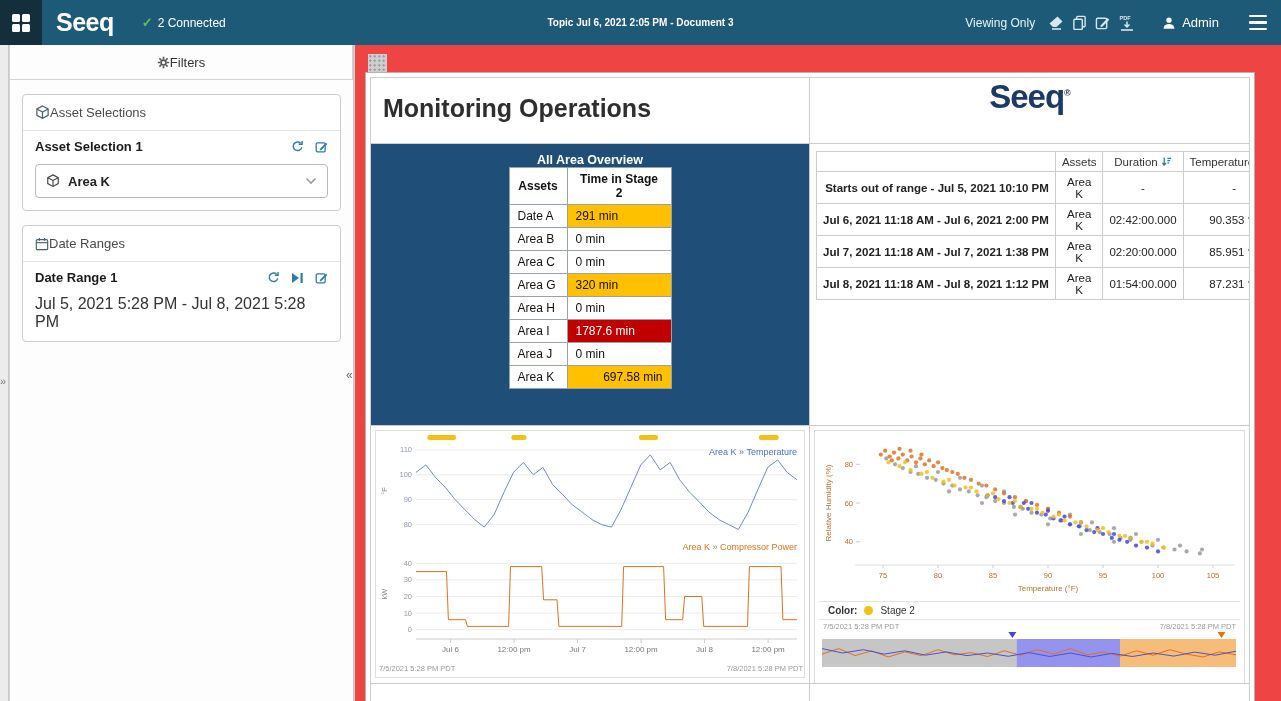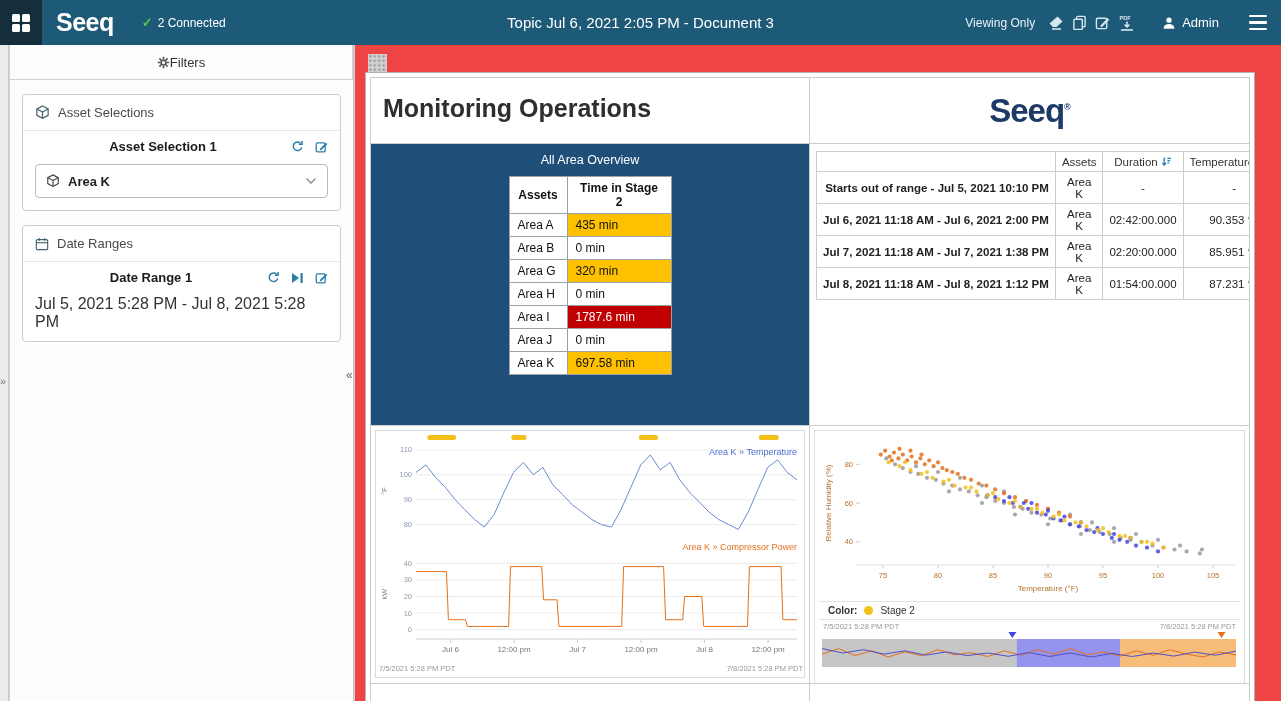--- a/index.html
+++ b/index.html
@@ -6,66 +6,66 @@
   html,body { width:1281px; height:701px; overflow:hidden; font-family:"Liberation Sans",sans-serif; background:#d2d2d2; }
 
   
   .topbar { position:absolute; top:0; left:0; width:1281px; height:45px; background:#1d5a77; display:flex; align-items:center; z-index:50; }
   .app-grid { width:42px; height:45px; background:#152e3b; display:flex; align-items:center; justify-content:center; cursor:pointer; flex:0 0 auto; }
   .grid-icon { display:grid; grid-template-columns:8px 8px; grid-template-rows:8px 8px; gap:2px; }
   .grid-icon span { background:#fff; border-radius:1.5px; }
   .tb-logo { color:#fff; font-size:25px; font-weight:bold; letter-spacing:-0.5px; margin-left:14px; cursor:pointer; }
   .tb-conn { display:flex; align-items:center; gap:5px; margin-left:28px; color:#fff; font-size:12px; cursor:pointer; }
   .tb-conn .check { color:#63c04f; font-weight:bold; font-size:13px; }
-  .tb-title { position:absolute; left:50%; transform:translateX(-50%); color:#fff; font-size:15px; font-weight:normal; white-space:nowrap; }
+  .tb-title { position:absolute; left:50%; transform:translateX(-50%); color:#fff; font-size:10px; font-weight:bold; white-space:nowrap; }
   .tb-right { margin-left:auto; display:flex; align-items:center; height:100%; }
   .tb-viewing { color:#e8f1f7; font-size:12px; margin-right:9px; }
   .tb-ic { display:flex; align-items:center; justify-content:center; padding:0 4px; cursor:pointer; }
   .tb-user { display:flex; align-items:center; gap:6px; color:#fff; font-size:13px; padding:0 16px 0 22px; height:100%; cursor:pointer; }
   .tb-menu { width:46px; height:100%; display:flex; flex-direction:column; align-items:center; justify-content:center; gap:4px; cursor:pointer; }
   .tb-menu span { display:block; width:18px; height:2.5px; background:#fff; border-radius:1px; }
 
   
   .edge-strip { position:absolute; top:45px; left:0; width:9px; bottom:0; background:#ececec; border-right:1px solid #c9c9c9; z-index:10; }
   .edge-strip .chev { position:absolute; top:330px; left:0px; font-size:11px; color:#777; cursor:pointer; }
 
   
   .sidebar { position:absolute; top:45px; left:10px; width:344px; bottom:0; background:#fdfdfd; border-right:1px solid #c5c5c5; z-index:10; }
   .side-tabs { display:flex; height:35px; background:#e6e6e6; border-bottom:1px solid #d2d2d2; }
   .side-tab { flex:1; display:flex; align-items:center; justify-content:center; gap:0; font-size:13px; color:#333; cursor:pointer; }
   .side-tab.active { background:#fdfdfd; border-right:1px solid #d2d2d2; }
   .side-tab.inactive { background:#e6e6e6; }
   .card { margin:14px 12px; border:1px solid #ccc; border-radius:4px; background:#fff; }
-  .card-head { display:flex; align-items:center; gap:8px; padding:10px 12px; font-size:13px; color:#4a4a4a; }
+  .card-head { display:flex; align-items:center; gap:0; padding:10px 12px; font-size:13px; color:#4a4a4a; }
   .card-row { border-top:1px solid #e6e6e6; padding:8px 12px; display:flex; align-items:center; font-size:13px; color:#222; }
   .card-row .grow { flex:1; }
-  .row-label-bold { font-weight:bold; font-size:13px; color:#1a1a1a;text-align:center; }
+  .row-label-bold { font-weight:bold; font-size:13px; color:#1a1a1a; }
   .row-icons { display:flex; align-items:center; gap:11px; }
   .dropdown { margin:2px 12px 12px; border:1px solid #b9b9b9; border-radius:4px; height:34px; display:flex; align-items:center; gap:8px; padding:0 10px; cursor:pointer; background:#fff; }
   .dropdown .dd-label { font-weight:bold; font-size:13px; color:#222; }
   .dropdown .dd-chev { margin-left:auto; }
   .date-text { padding:2px 12px 10px; font-size:16px; color:#333; }
   .collapse-chev { position:absolute; top:368px; left:346px; font-size:12px; color:#666; z-index:20; cursor:pointer; }
 
   
   .main { position:absolute; top:45px; left:355px; right:0; bottom:0; background:#ef4444; }
   .drag-handle { position:absolute; top:9px; left:13px; width:19px; height:19px; background-color:#cfcfcf; background-image:radial-gradient(#969696 1px, transparent 1.1px); background-size:4.5px 4.5px; cursor:grab; }
   .page { position:absolute; top:27px; left:10px; width:890px; height:760px; background:#fff; border:1px solid #b3b3b3; padding:4px; }
   .doc-grid { display:grid; grid-template-columns:1fr 1fr; grid-template-rows:66px 282px 258px 90px; border:1px solid #ccc; height:100%; }
   .cell { border-bottom:1px solid #ccc; overflow:hidden; position:relative; }
   .cell.c1 { border-right:1px solid #ccc; }
   .doc-title-cell { padding:16px 0 0 12px; }
   .doc-title { font-size:25px; font-weight:bold; color:#2e2e2e; }
-  .logo-cell { display:flex; align-items:center; justify-content:center; }
+  .logo-cell { display:flex; align-items:flex-start; justify-content:center; }
   .doc-logo { font-size:33px; font-weight:bold; color:#1d3a66; letter-spacing:-1px; position:relative; }
   .doc-logo sup { font-size:9px; color:#1d3a66; }
 
   
   .ov-wrap { background:#1f4e79; height:100%; padding-top:9px; }
-  .ov-title { color:#fff; font-weight:normal; font-size:12.5px; text-align:center; margin-bottom:9px; }
+  .ov-title { color:#fff; font-weight:bold; font-size:12.5px; text-align:center; }
   table.ov { margin:0 auto; border-collapse:collapse; background:#fff; font-size:12px; color:#111; }
   .ov th, .ov td { border:1px solid #98a2ab; padding:4px 8px; }
   .ov th { font-weight:bold; text-align:center; }
   .ov td.a { width:58px; background:#fff; }
   .ov td.v { width:104px; }
 
   
   .cond-wrap { padding:7px 6px; }
   table.cond { width:100%; border-collapse:collapse; font-size:11.5px; color:#222; }
   .cond th, .cond td { border:1px solid #ccc; padding:3.5px 6px; }
@@ -242,46 +242,50 @@
           <div class="ov-title">All Area Overview</div>
           <table class="ov">
             <thead>
               <tr>
                 <th>Assets</th>
                 <th>Time in Stage 2</th>
               </tr>
             </thead>
             <tbody id="ov-body">
                 <tr>
-                  <td class="a">Area A</td>
-                  <td class="v" style="background: rgb(255, 192, 0);">435 min</td>
+                  <td class="a">Date A</td>
+                  <td class="v" style="background: rgb(255, 192, 0);">291 min</td>
                 </tr>
                 <tr>
                   <td class="a">Area B</td>
                   <td class="v">0 min</td>
                 </tr>
                 <tr>
+                  <td class="a">Area C</td>
+                  <td class="v">0 min</td>
+                </tr>
+                <tr>
                   <td class="a">Area G</td>
                   <td class="v" style="background: rgb(255, 192, 0);">320 min</td>
                 </tr>
                 <tr>
                   <td class="a">Area H</td>
                   <td class="v">0 min</td>
                 </tr>
                 <tr>
                   <td class="a">Area I</td>
                   <td class="v" style="background: rgb(192, 0, 0); color: rgb(255, 255, 255);">1787.6 min</td>
                 </tr>
                 <tr>
                   <td class="a">Area J</td>
                   <td class="v">0 min</td>
                 </tr>
                 <tr>
                   <td class="a">Area K</td>
-                  <td class="v" style="background: rgb(255, 192, 0);">697.58 min</td>
+                  <td class="v" style="background: rgb(255, 192, 0); text-align: right;">697.58 min</td>
                 </tr>
               </tbody>
           </table>
         </div>
       </div>
       <div class="cell">
         <div class="cond-wrap">
           <table class="cond">
             <thead>
                 <tr id="cond-head">

